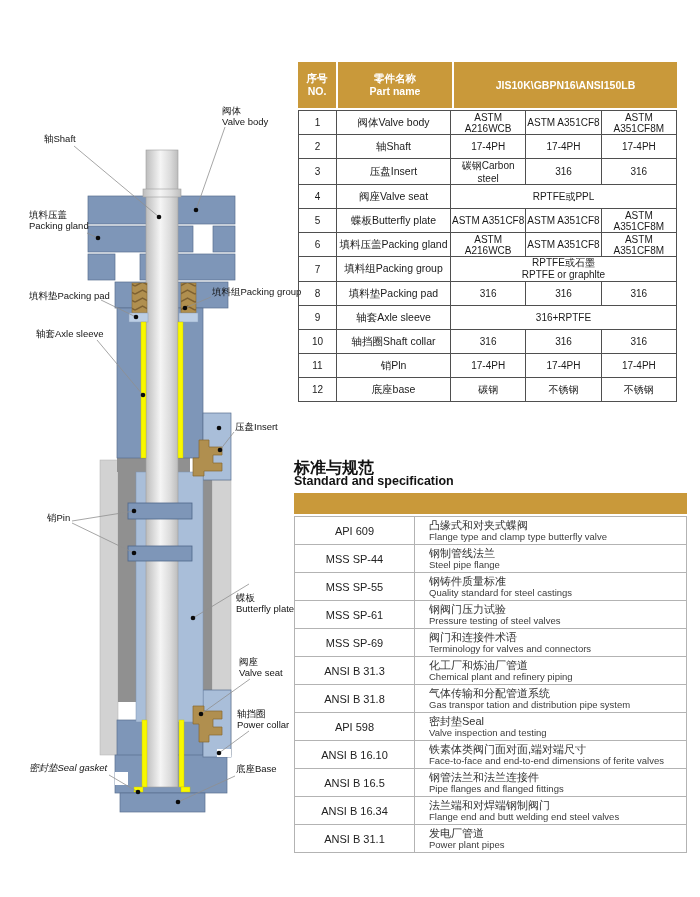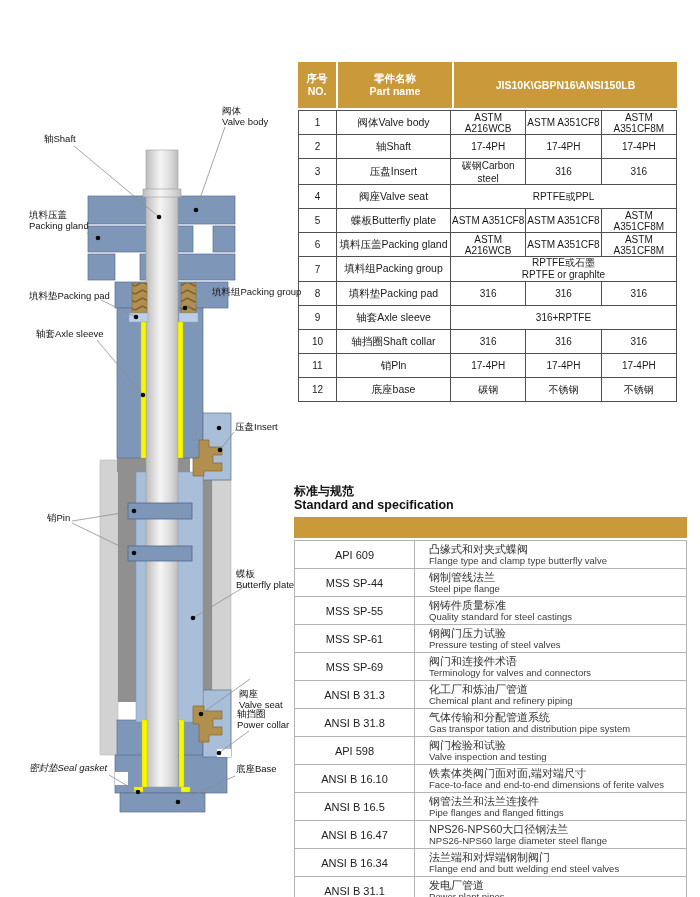--- a/index.html
+++ b/index.html
@@ -14,21 +14,21 @@
   .pt-header{display:grid;grid-template-columns:38px 114px 1fr;column-gap:2px;height:46px;}
   .pt-header .hcell{background:#C9993A;color:#fff;display:flex;flex-direction:column;
         align-items:center;justify-content:center;font-size:10.5px;line-height:13px;font-weight:bold;}
   table.parts{border-collapse:collapse;width:379px;table-layout:fixed;margin-top:2px;}
   table.parts td{border:1px solid #4f4f4f;text-align:center;vertical-align:middle;
         font-size:10px;color:#1a1a1a;height:23px;padding:0 1px;}
   table.parts td.cname{font-size:10.5px;}
   table.parts td.span-cell{white-space:pre-line;line-height:12px;margin-top:33px;}
   
   .standards-wrap{position:absolute;left:294px;top:461px;width:393px;}
-  .std-title-zh{font-size:12px;font-weight:bold;color:#111;line-height:13px;margin-top:24px;}
+  .std-title-zh{font-size:16px;font-weight:bold;color:#111;line-height:13px;}
   .std-title-en{font-size:12.5px;font-weight:bold;color:#111;line-height:14px;}
   .std-gold{height:21px;background:#C9993A;margin-top:5px;}
   table.standards{border-collapse:collapse;width:393px;table-layout:fixed;margin-top:2px;}
   table.standards td{border:1px solid #b3b3b3;vertical-align:middle;}
   table.standards td.code{width:117px;text-align:center;font-size:11px;color:#222;}
   table.standards td.desc{padding:2px 2px 2px 14px;}
   table.standards .zh{font-size:11px;line-height:12px;color:#333;}
   table.standards .en{font-size:9.5px;line-height:11px;color:#3c3c3c;}
 </style>
 </head>
@@ -153,25 +153,25 @@
     <div class="dlabel" style="left:44px;top:133px;">轴Shaft</div>
     <div class="dlabel" style="left:29px;top:209px;">
       <div>填料压盖</div>
         <div>Packing gland</div>
     </div>
     <div class="dlabel" style="left:29px;top:290px;">填料垫Packing pad</div>
     <div class="dlabel" style="left:212px;top:286px;">填料组Packing group</div>
     <div class="dlabel" style="left:36px;top:328px;">轴套Axle sleeve</div>
     <div class="dlabel" style="left:235px;top:421px;">压盘Insert</div>
     <div class="dlabel" style="left:47px;top:512px;">销Pin</div>
-    <div class="dlabel" style="left:236px;top:568px;">
+    <div class="dlabel" style="left:236px;top:592px;">
       <div>蝶板</div>
         <div>Butterfly plate</div>
     </div>
-    <div class="dlabel" style="left:239px;top:656px;margin-top:32px;">
+    <div class="dlabel" style="left:239px;top:656px;">
       <div>阀座</div>
         <div>Valve seat</div>
     </div>
     <div class="dlabel" style="left:237px;top:708px;">
       <div>轴挡圈</div>
         <div>Power collar</div>
     </div>
     <div class="dlabel" style="left:29px;top:762px;font-style:italic;">密封垫Seal gasket</div>
     <div class="dlabel" style="left:236px;top:763px;">底座Base</div>
   </div>
@@ -333,43 +333,36 @@
           <tr>
             <td class="code">ANSI B 31.8</td>
             <td class="desc">
               <div class="zh">气体传输和分配管道系统</div>
               <div class="en">Gas transpor tation and distribution pipe system</div>
             </td>
           </tr>
           <tr>
             <td class="code">API 598</td>
             <td class="desc">
-              <div class="zh">阀门检验和试验</div>
+              <div class="zh">密封垫Seal</div>
               <div class="en">Valve inspection and testing</div>
             </td>
           </tr>
           <tr>
             <td class="code">ANSI B 16.10</td>
             <td class="desc">
               <div class="zh">铁素体类阀门面对面,端对端尺寸</div>
               <div class="en">Face-to-face and end-to-end dimensions of ferite valves</div>
             </td>
           </tr>
           <tr>
             <td class="code">ANSI B 16.5</td>
             <td class="desc">
               <div class="zh">钢管法兰和法兰连接件</div>
               <div class="en">Pipe flanges and flanged fittings</div>
-            </td>
-          </tr>
-          <tr>
-            <td class="code">ANSI B 16.47</td>
-            <td class="desc">
-              <div class="zh">NPS26-NPS60大口径钢法兰</div>
-              <div class="en">NPS26-NPS60 large diameter steel flange</div>
             </td>
           </tr>
           <tr>
             <td class="code">ANSI B 16.34</td>
             <td class="desc">
               <div class="zh">法兰端和对焊端钢制阀门</div>
               <div class="en">Flange end and butt welding end steel valves</div>
             </td>
           </tr>
           <tr>

